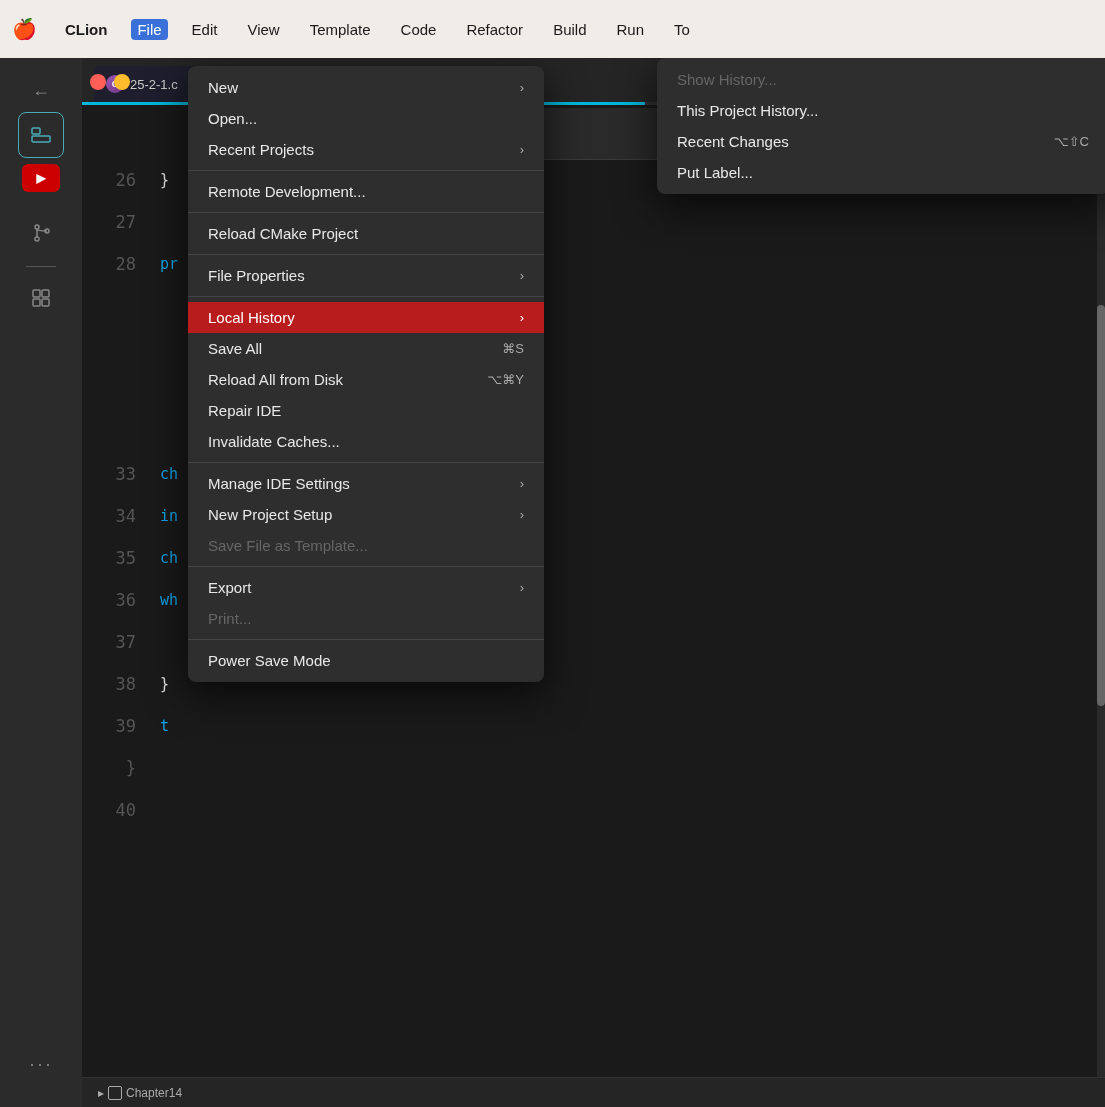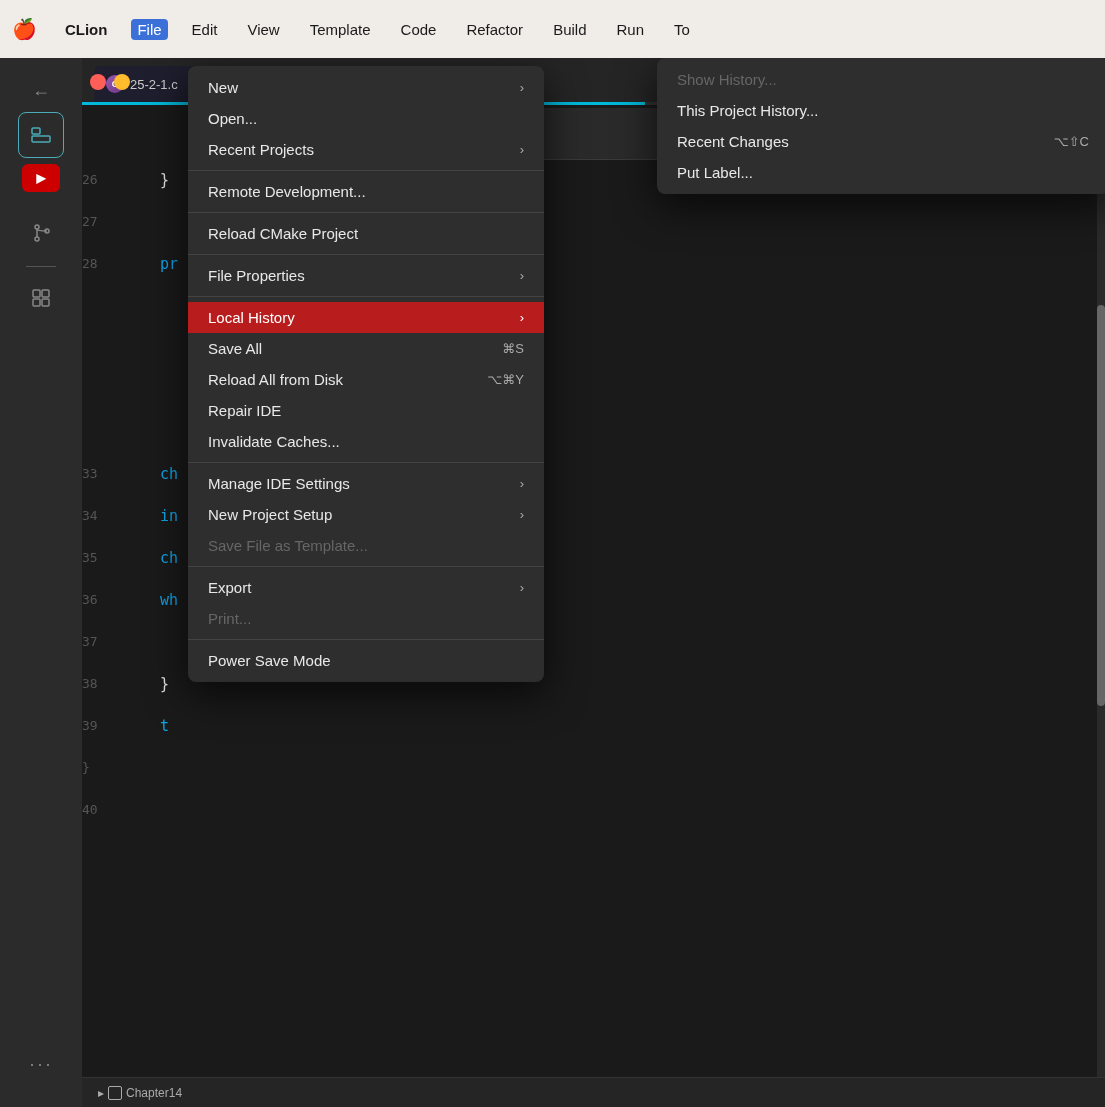--- a/index.html
+++ b/index.html
@@ -222,24 +222,24 @@
       left: 0;
       right: 0;
       bottom: 0;
       background: #1a1a1a;
       display: flex;
     }
 
     .line-numbers {
       width: 70px;
       padding-top: 54px;
-      text-align: left;
+      text-align: right;
       padding-right: 16px;
       color: #555;
-      font-size: 13px;
+      font-size: 17px;
       font-family: "SF Mono", "Menlo", monospace;
       line-height: 42px;
       user-select: none;
     }
 
     .code-content {
       flex: 1;
       padding-top: 54px;
       padding-left: 8px;
       font-family: "SF Mono", "Menlo", monospace;

